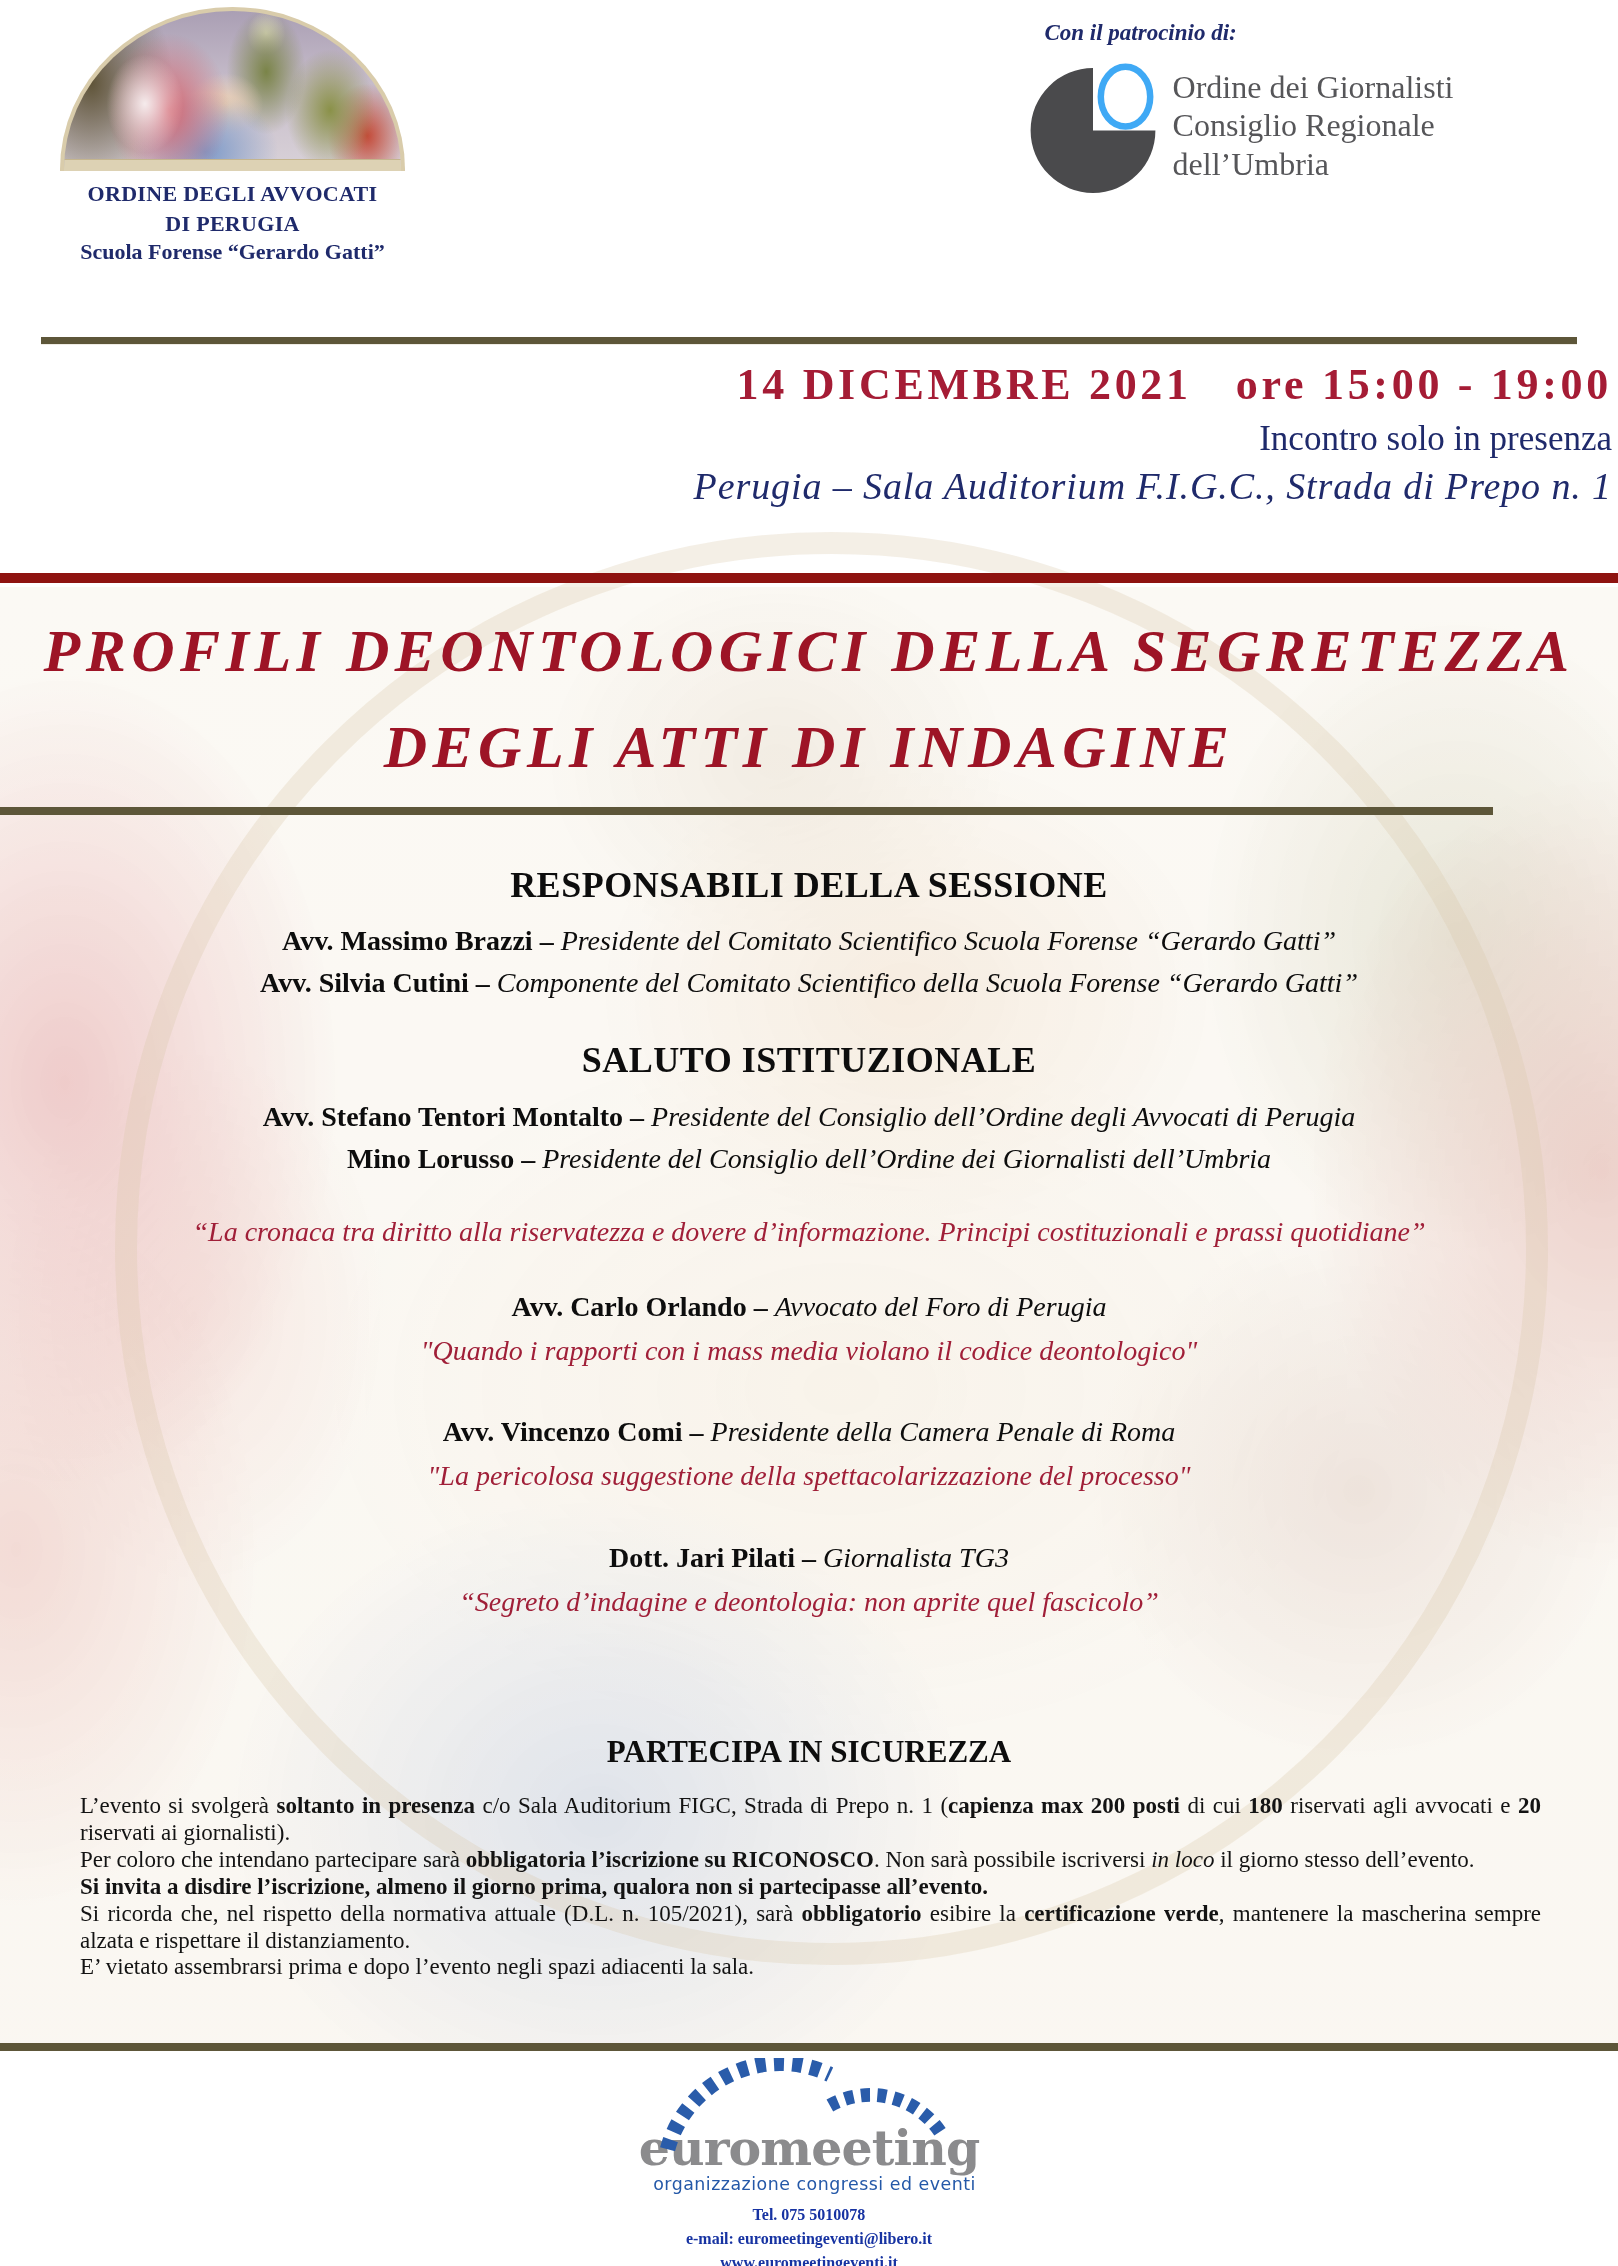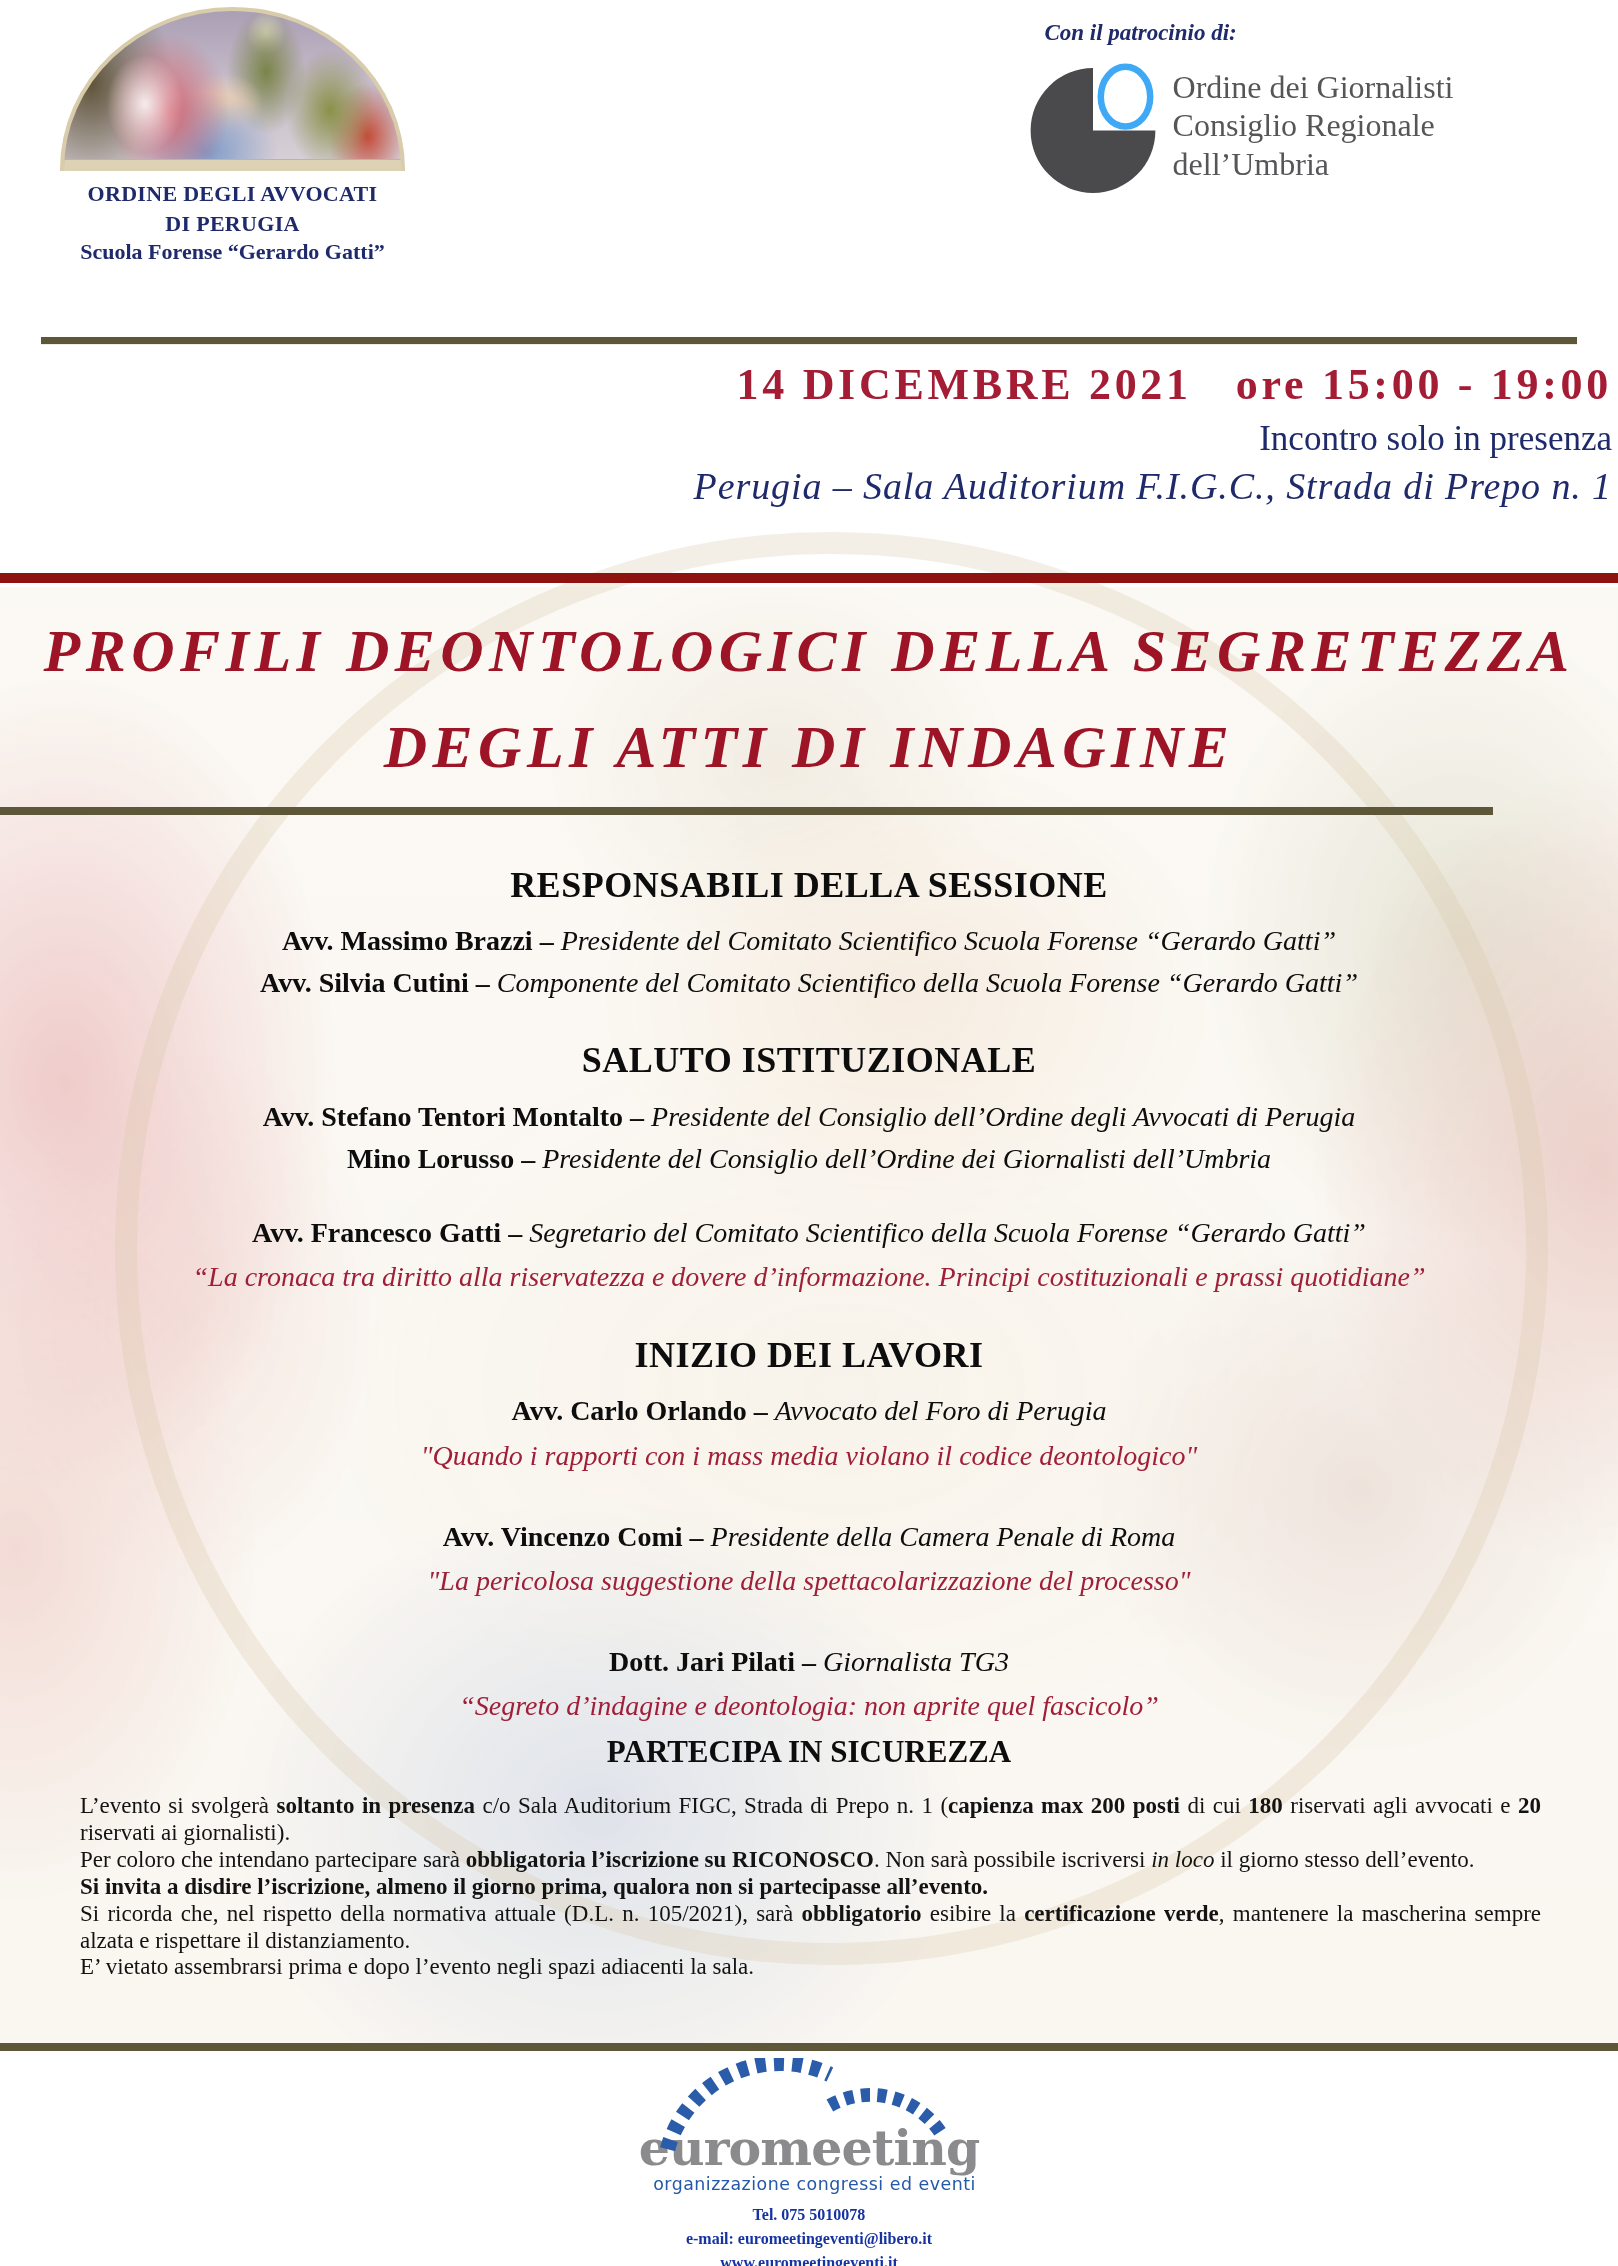--- a/index.html
+++ b/index.html
@@ -158,26 +158,24 @@
       <div class="p-heading">SALUTO ISTITUZIONALE</div>
       <div class="p-entry">
         <div class="p-line"><span class="p-name">Avv. Stefano Tentori Montalto</span><span class="p-sep"> – </span><span class="p-role">Presidente del Consiglio dell’Ordine degli Avvocati di Perugia</span></div>
       </div>
       <div class="p-entry">
         <div class="p-line"><span class="p-name">Mino Lorusso</span><span class="p-sep"> – </span><span class="p-role">Presidente del Consiglio dell’Ordine dei Giornalisti dell’Umbria</span></div>
       </div>
     </div>
     <div class="p-section">
       <div class="p-entry">
-        <div class="p-line"><span class="p-name">Avv. Francesco Gatti</span><span class="p-sep"> – </span><span class="p-role">Segretario del Comitato Scientifico della Scuola Forense “Gerardo Gatti”</span></div>
         <div class="p-quote">“La cronaca tra diritto alla riservatezza e dovere d’informazione. Principi costituzionali e prassi quotidiane”</div>
       </div>
     </div>
     <div class="p-section spread">
-      <div class="p-heading">INIZIO DEI LAVORI</div>
       <div class="p-entry">
         <div class="p-line"><span class="p-name">Avv. Carlo Orlando</span><span class="p-sep"> – </span><span class="p-role">Avvocato del Foro di Perugia</span></div>
         <div class="p-quote">"Quando i rapporti con i mass media violano il codice deontologico"</div>
       </div>
       <div class="p-entry">
         <div class="p-line"><span class="p-name">Avv. Vincenzo Comi</span><span class="p-sep"> – </span><span class="p-role">Presidente della Camera Penale di Roma</span></div>
         <div class="p-quote">"La pericolosa suggestione della spettacolarizzazione del processo"</div>
       </div>
       <div class="p-entry">
         <div class="p-line"><span class="p-name">Dott. Jari Pilati</span><span class="p-sep"> – </span><span class="p-role">Giornalista TG3</span></div>

